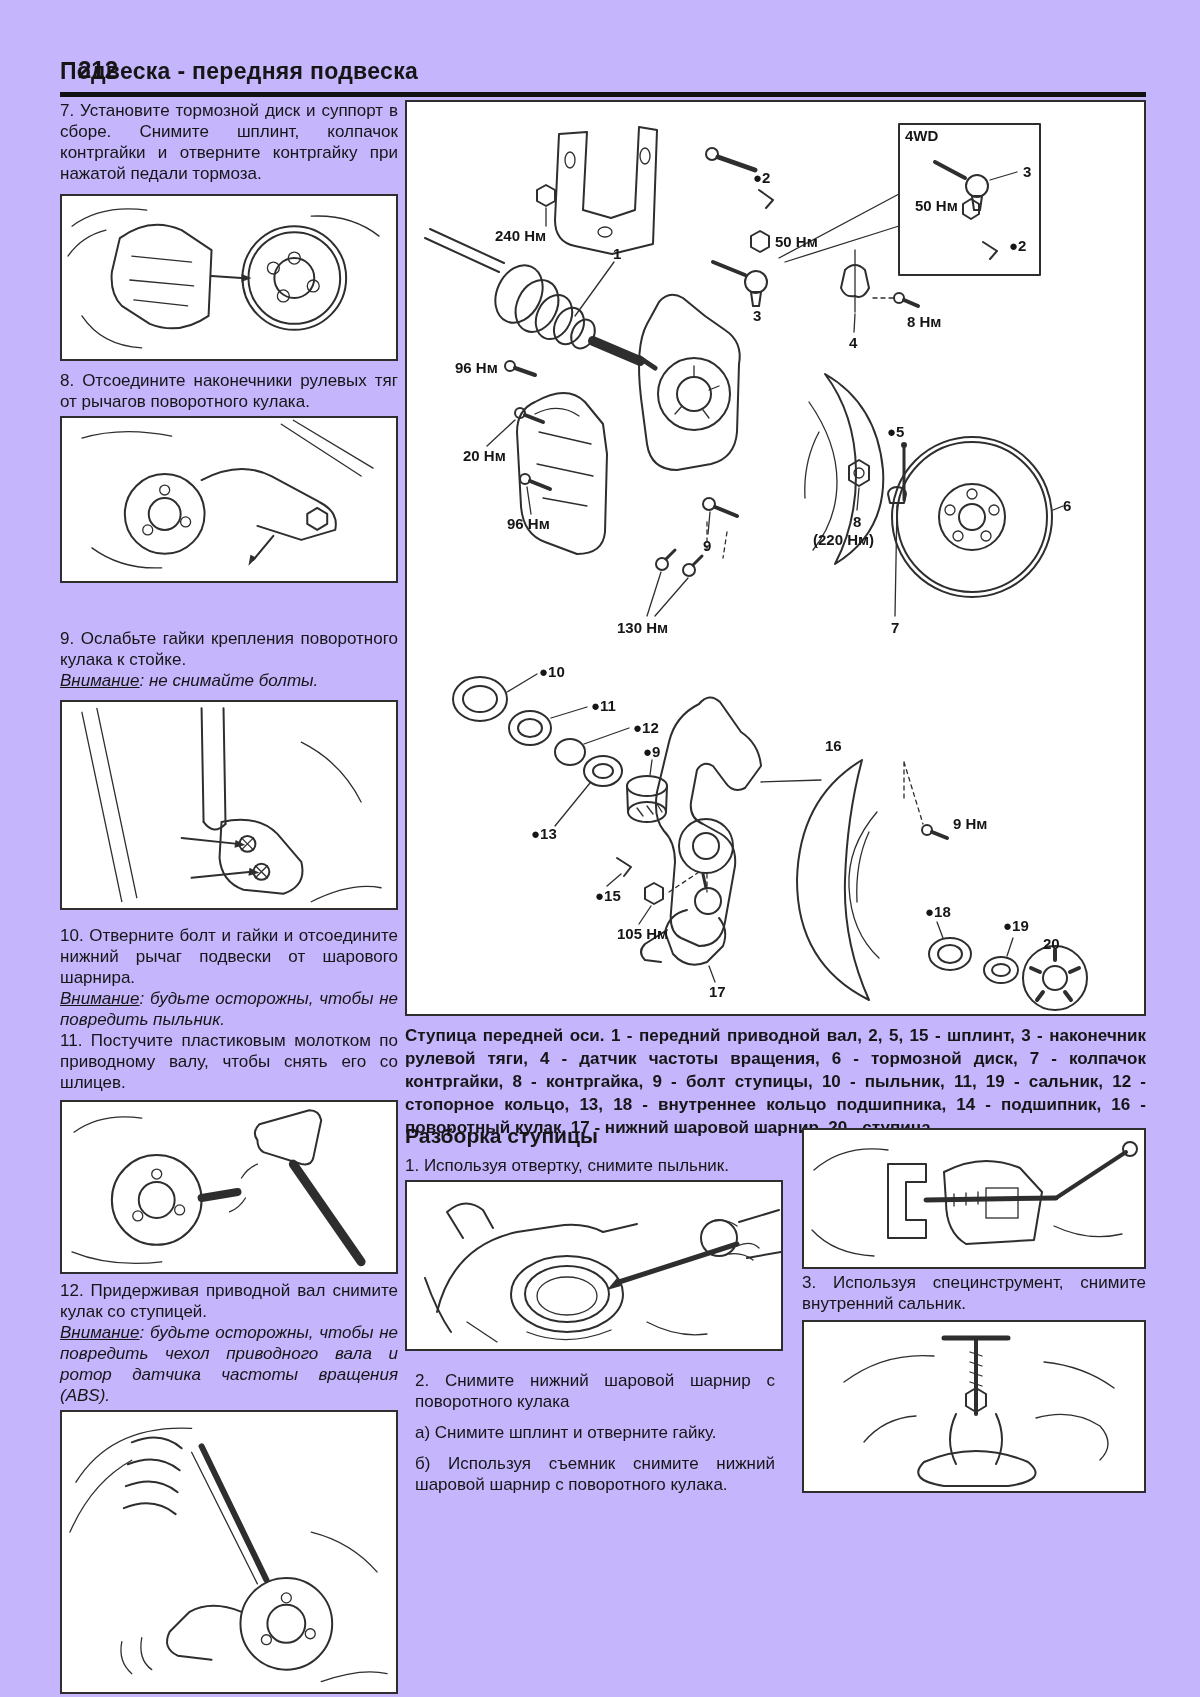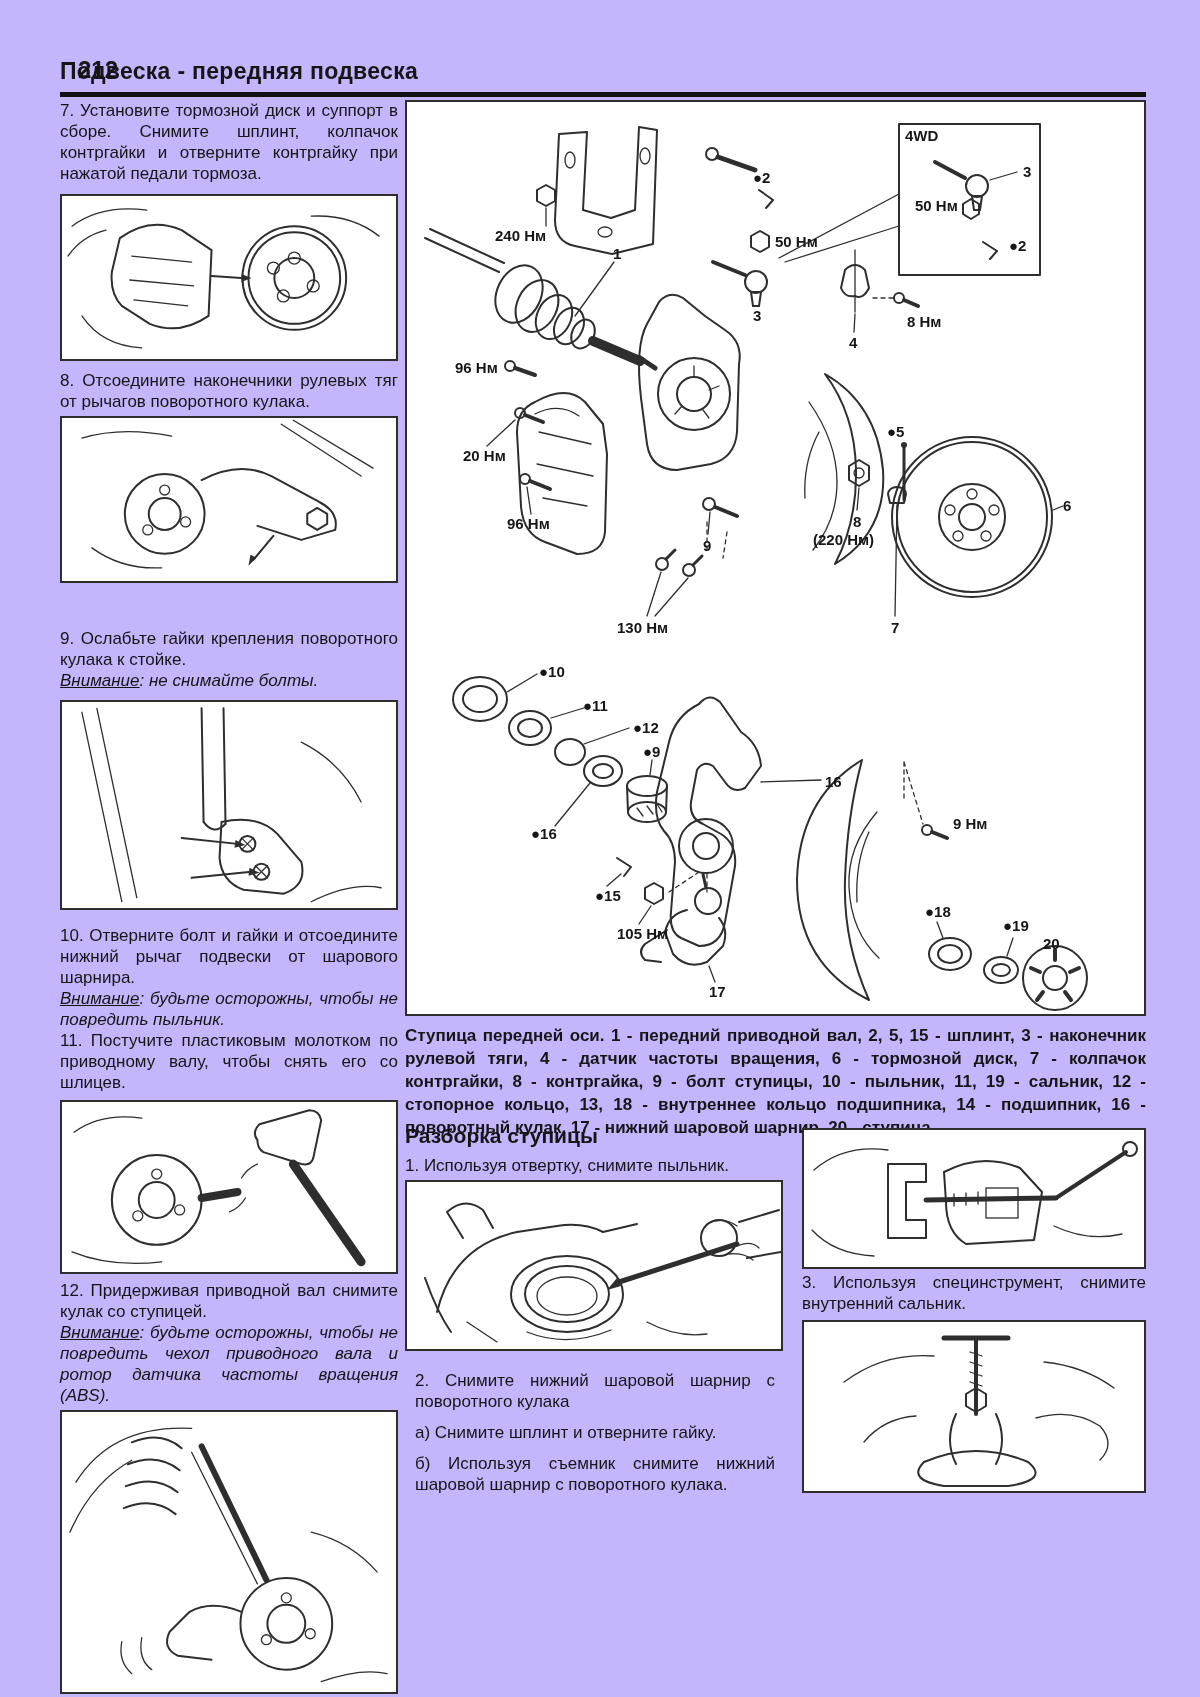--- a/index.html
+++ b/index.html
@@ -323,25 +323,25 @@
     <span class="dl" style="left:56px;top:346px">20 Нм</span>
     <span class="dl" style="left:100px;top:414px">96 Нм</span>
     <span class="dl" style="left:296px;top:436px">9</span>
     <span class="dl" style="left:480px;top:322px">●5</span>
     <span class="dl" style="left:446px;top:412px">8</span>
     <span class="dl" style="left:406px;top:430px">(220 Нм)</span>
     <span class="dl" style="left:656px;top:396px">6</span>
     <span class="dl" style="left:484px;top:518px">7</span>
     <span class="dl" style="left:210px;top:518px">130 Нм</span>
     <span class="dl" style="left:132px;top:562px">●10</span>
-    <span class="dl" style="left:176px;top:596px">●11</span>
+    <span class="dl" style="left:184px;top:596px">●11</span>
     <span class="dl" style="left:226px;top:618px">●12</span>
     <span class="dl" style="left:236px;top:642px">●9</span>
-    <span class="dl" style="left:124px;top:724px">●16</span>
-    <span class="dl" style="left:418px;top:672px">16</span>
+    <span class="dl" style="left:124px;top:724px">●13</span>
+    <span class="dl" style="left:418px;top:636px">16</span>
     <span class="dl" style="left:546px;top:714px">9 Нм</span>
     <span class="dl" style="left:188px;top:786px">●15</span>
     <span class="dl" style="left:210px;top:824px">105 Нм</span>
     <span class="dl" style="left:302px;top:882px">17</span>
     <span class="dl" style="left:518px;top:802px">●18</span>
     <span class="dl" style="left:596px;top:816px">●19</span>
     <span class="dl" style="left:636px;top:834px">20</span>
     <span class="dl" style="left:498px;top:26px">4WD</span>
     <span class="dl" style="left:616px;top:62px">3</span>
     <span class="dl" style="left:508px;top:96px">50 Нм</span>

